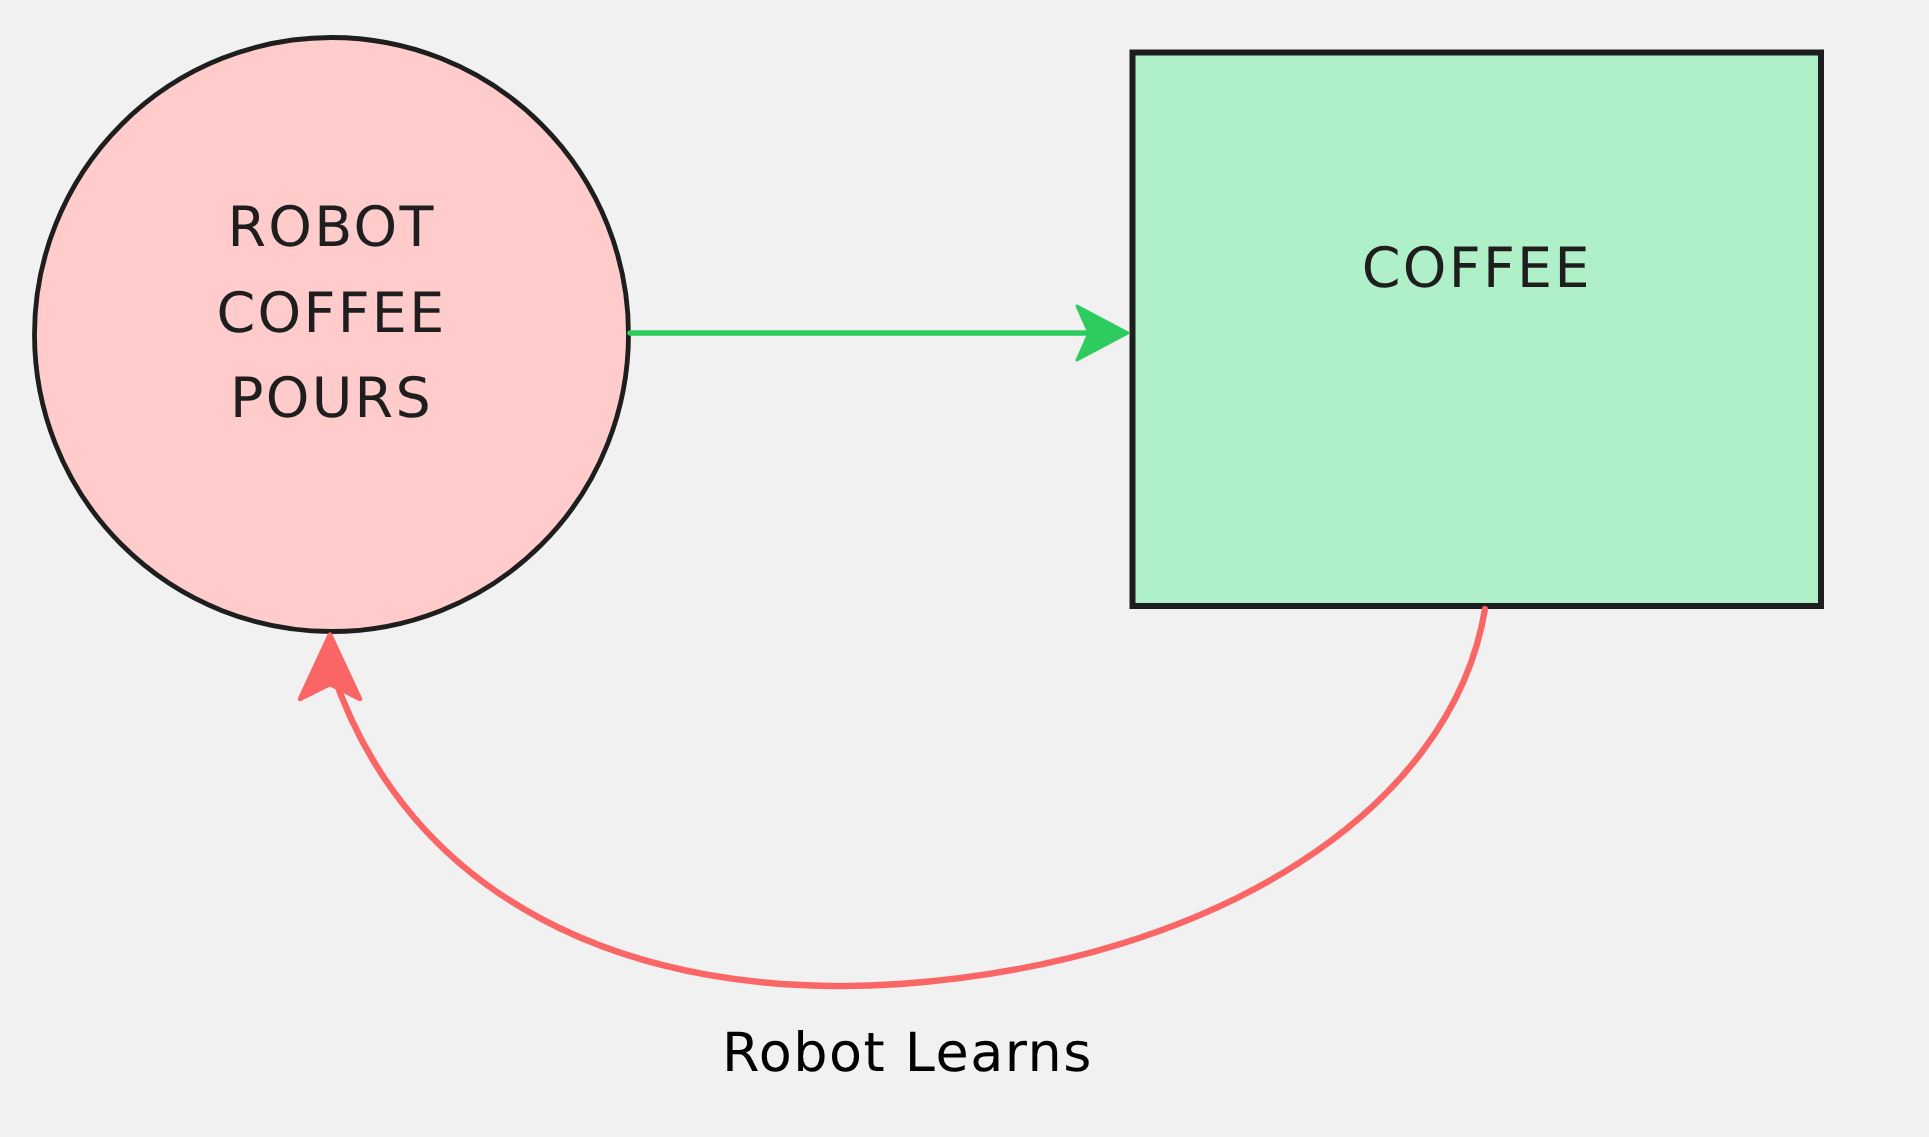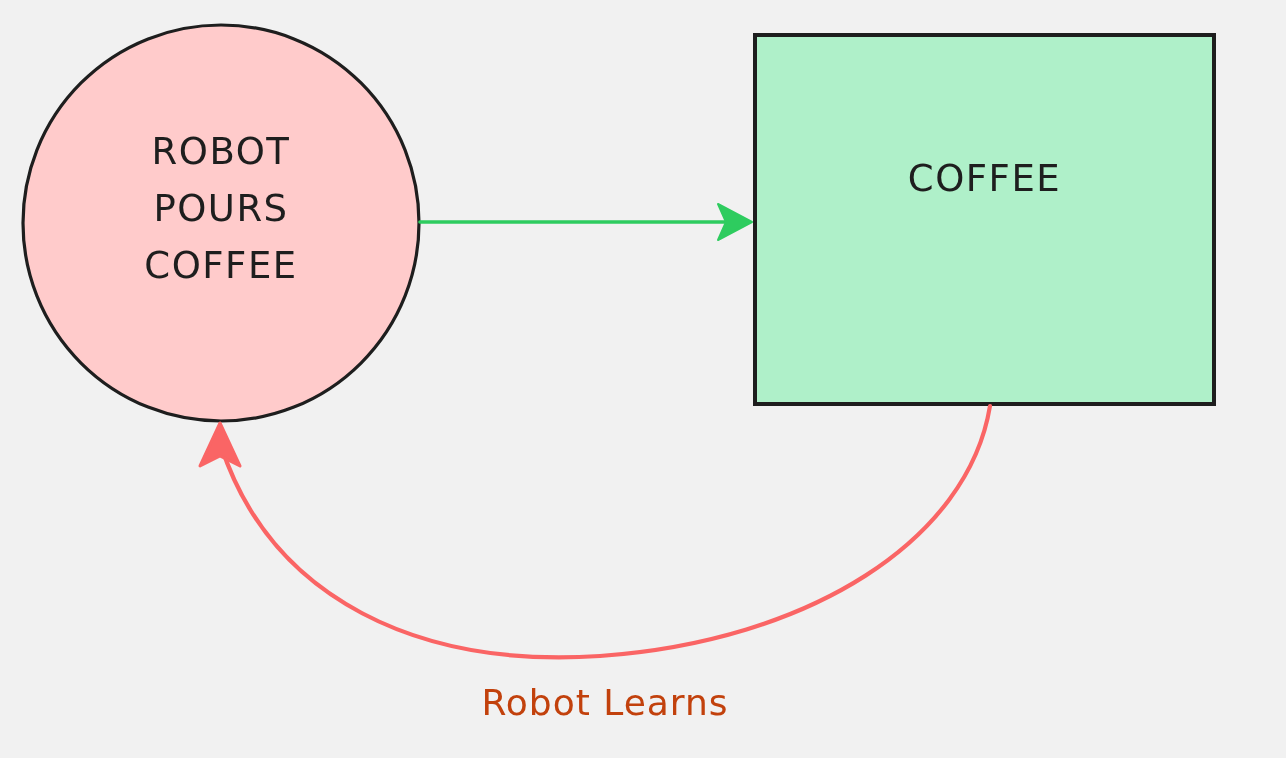--- a/index.html
+++ b/index.html
@@ -46,21 +46,21 @@
     font-size: 37px;
     line-height: 57px;
     font-weight: 400;
   }
   #edge-label {
     position: absolute;
     left: 395px;
     top: 682px;
     width: 420px;
     text-align: center;
-    color: #c2410c;
+    color: #000000;
     font-size: 36px;
     letter-spacing: 1px;
     font-family: "DejaVu Sans", sans-serif;
     white-space: nowrap;
   }
   .lbl-line { display: block; }
 </style>
 </head>
 <body>
 
@@ -78,22 +78,22 @@
     </g>
 
     <g>
       <path d="M 990 406 C 968 540 810 641 600 656 C 420 668 272 600 221 446" fill="none" stroke="#fa6565" stroke-width="4.2" stroke-linecap="round"></path>
       <path d="M 220 423 L 200 466 L 220 456 L 240 466 Z" fill="#fa6565" stroke="#fa6565" stroke-width="3" stroke-linejoin="round"></path>
     </g>
   </svg>
 
   <div class="node-label" id="circle-label">
     <span class="lbl-line">ROBOT</span>
+    <span class="lbl-line">COFFEE</span>
     <span class="lbl-line">POURS</span>
-    <span class="lbl-line">COFFEE</span>
   </div>
 
   <div class="node-label" id="rect-label">
     <span class="lbl-line">COFFEE</span>
   </div>
 
   <div id="edge-label">Robot Learns</div>
 
 </div>
 

